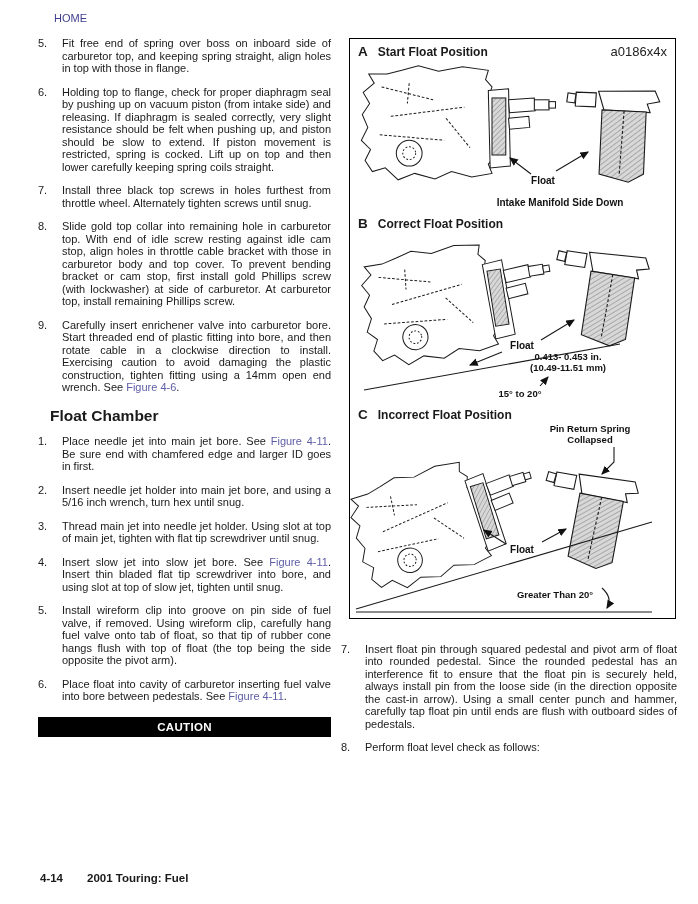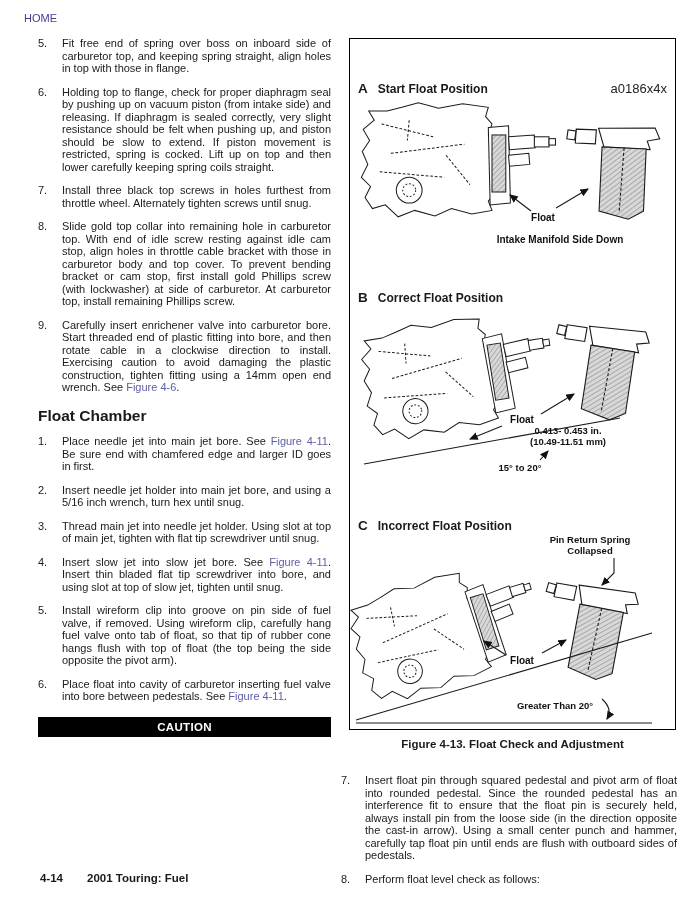--- a/index.html
+++ b/index.html
@@ -1,33 +1,33 @@
 <!DOCTYPE html>
 <html><head>
 <meta charset="utf-8">
 <style>
   html,body{margin:0;padding:0;background:#fff;}
   .page{position:relative;width:698px;height:904px;background:#fff;overflow:hidden;
         font-family:"Liberation Sans", sans-serif;color:#1a1a1a;}
-  .home{position:absolute;left:24px;top:12px;font-size:11px;color:#3f3f8f;
+  .home{position:absolute;left:54px;top:12px;font-size:11px;color:#3f3f8f;
         cursor:pointer;}
   .col-left{position:absolute;left:38px;top:37px;width:293px;font-size:11px;line-height:12.5px;}
   .col-right{position:absolute;left:341px;top:38px;width:336px;font-size:11px;line-height:12.5px;}
   .step{display:flex;margin-bottom:11px;}
   .step .num{width:24px;flex:none;}
   .step .txt{flex:1;text-align:justify;}
   .fig-link{color:#5d5da6;cursor:pointer;text-decoration:none;}
-  .section-heading{font-size:15.5px;font-weight:bold;margin:16px 0 13px 0;}
+  .section-heading{font-size:15.5px;font-weight:bold;margin:16px 0 13px 12px;}
   .caution-bar{background:#000;color:#fff;font-weight:bold;font-size:11.5px;
                text-align:center;padding:4px 4px;margin-top:14px;letter-spacing:.3px;}
   .caution-text{font-weight:bold;text-align:justify;margin-top:9px;}
   .figure-box{margin-left:8px;width:327px;border:1.5px solid #000;box-sizing:border-box;background:#fff;}
   .panel-hdr{display:flex;align-items:baseline;padding:7px 8px 0 8px;}
   .panel-hdr .letter{font-size:13.5px;font-weight:bold;margin-right:10px;}
-  .panel-hdr .ptitle{font-size:12px;font-weight:bold;margin-top:37px;}
+  .panel-hdr .ptitle{font-size:12px;font-weight:bold;}
   .panel-hdr .code{margin-left:auto;font-size:13px;color:#222;}
   .figure-box svg{display:block;}
   .figure-caption{margin:8px 0 0 8px;width:327px;text-align:center;font-weight:bold;font-size:11.5px;}
   .right-steps{margin-top:24px;}
   .footer{position:absolute;left:40px;top:872px;display:flex;gap:24px;
           font-size:11.5px;font-weight:bold;}
   .lbl{font:bold 10px "Liberation Sans", sans-serif;fill:#111;}
   .lbl-sm{font:bold 9.5px "Liberation Sans", sans-serif;fill:#111;}
   svg .ln{stroke:#1a1a1a;fill:none;stroke-width:1.1;}
 </style>
@@ -197,21 +197,20 @@
         <path class="ln" d="M156,122 L134,108" marker-end="url(#arA)"></path>
         <path class="ln" d="M192,120 L216,107" marker-end="url(#arA)"></path>
         <text class="lbl" x="172" y="131" text-anchor="middle">Float</text>
         <path class="ln" d="M6,187 L302,100"></path>
         <path class="ln" d="M6,190 L302,190"></path>
         <path class="ln" d="M252,166 Q263,176 257,186" marker-end="url(#arA)"></path>
         <text class="lbl-sm" x="205" y="176" text-anchor="middle">Greater Than 20°</text>
       </svg>
     </div>
 
-    <div class="figure-caption">Figure 4-13. Float Check and Adjustment</div>
 
     <div class="right-steps">
       <div class="step">
         <span class="num">7.</span>
         <span class="txt"><span>Insert float pin through squared pedestal and pivot arm of float into rounded pedestal. Since the rounded pedestal has an interference fit to ensure that the float pin is securely held, always install pin from the loose side (in the direction opposite the cast-in arrow). Using a small center punch and hammer, carefully tap float pin until ends are flush with outboard sides of pedestals.</span><a class="fig-link"></a><span></span></span>
       </div>
       <div class="step">
         <span class="num">8.</span>
         <span class="txt"><span>Perform float level check as follows:</span><a class="fig-link"></a><span></span></span>
       </div>

